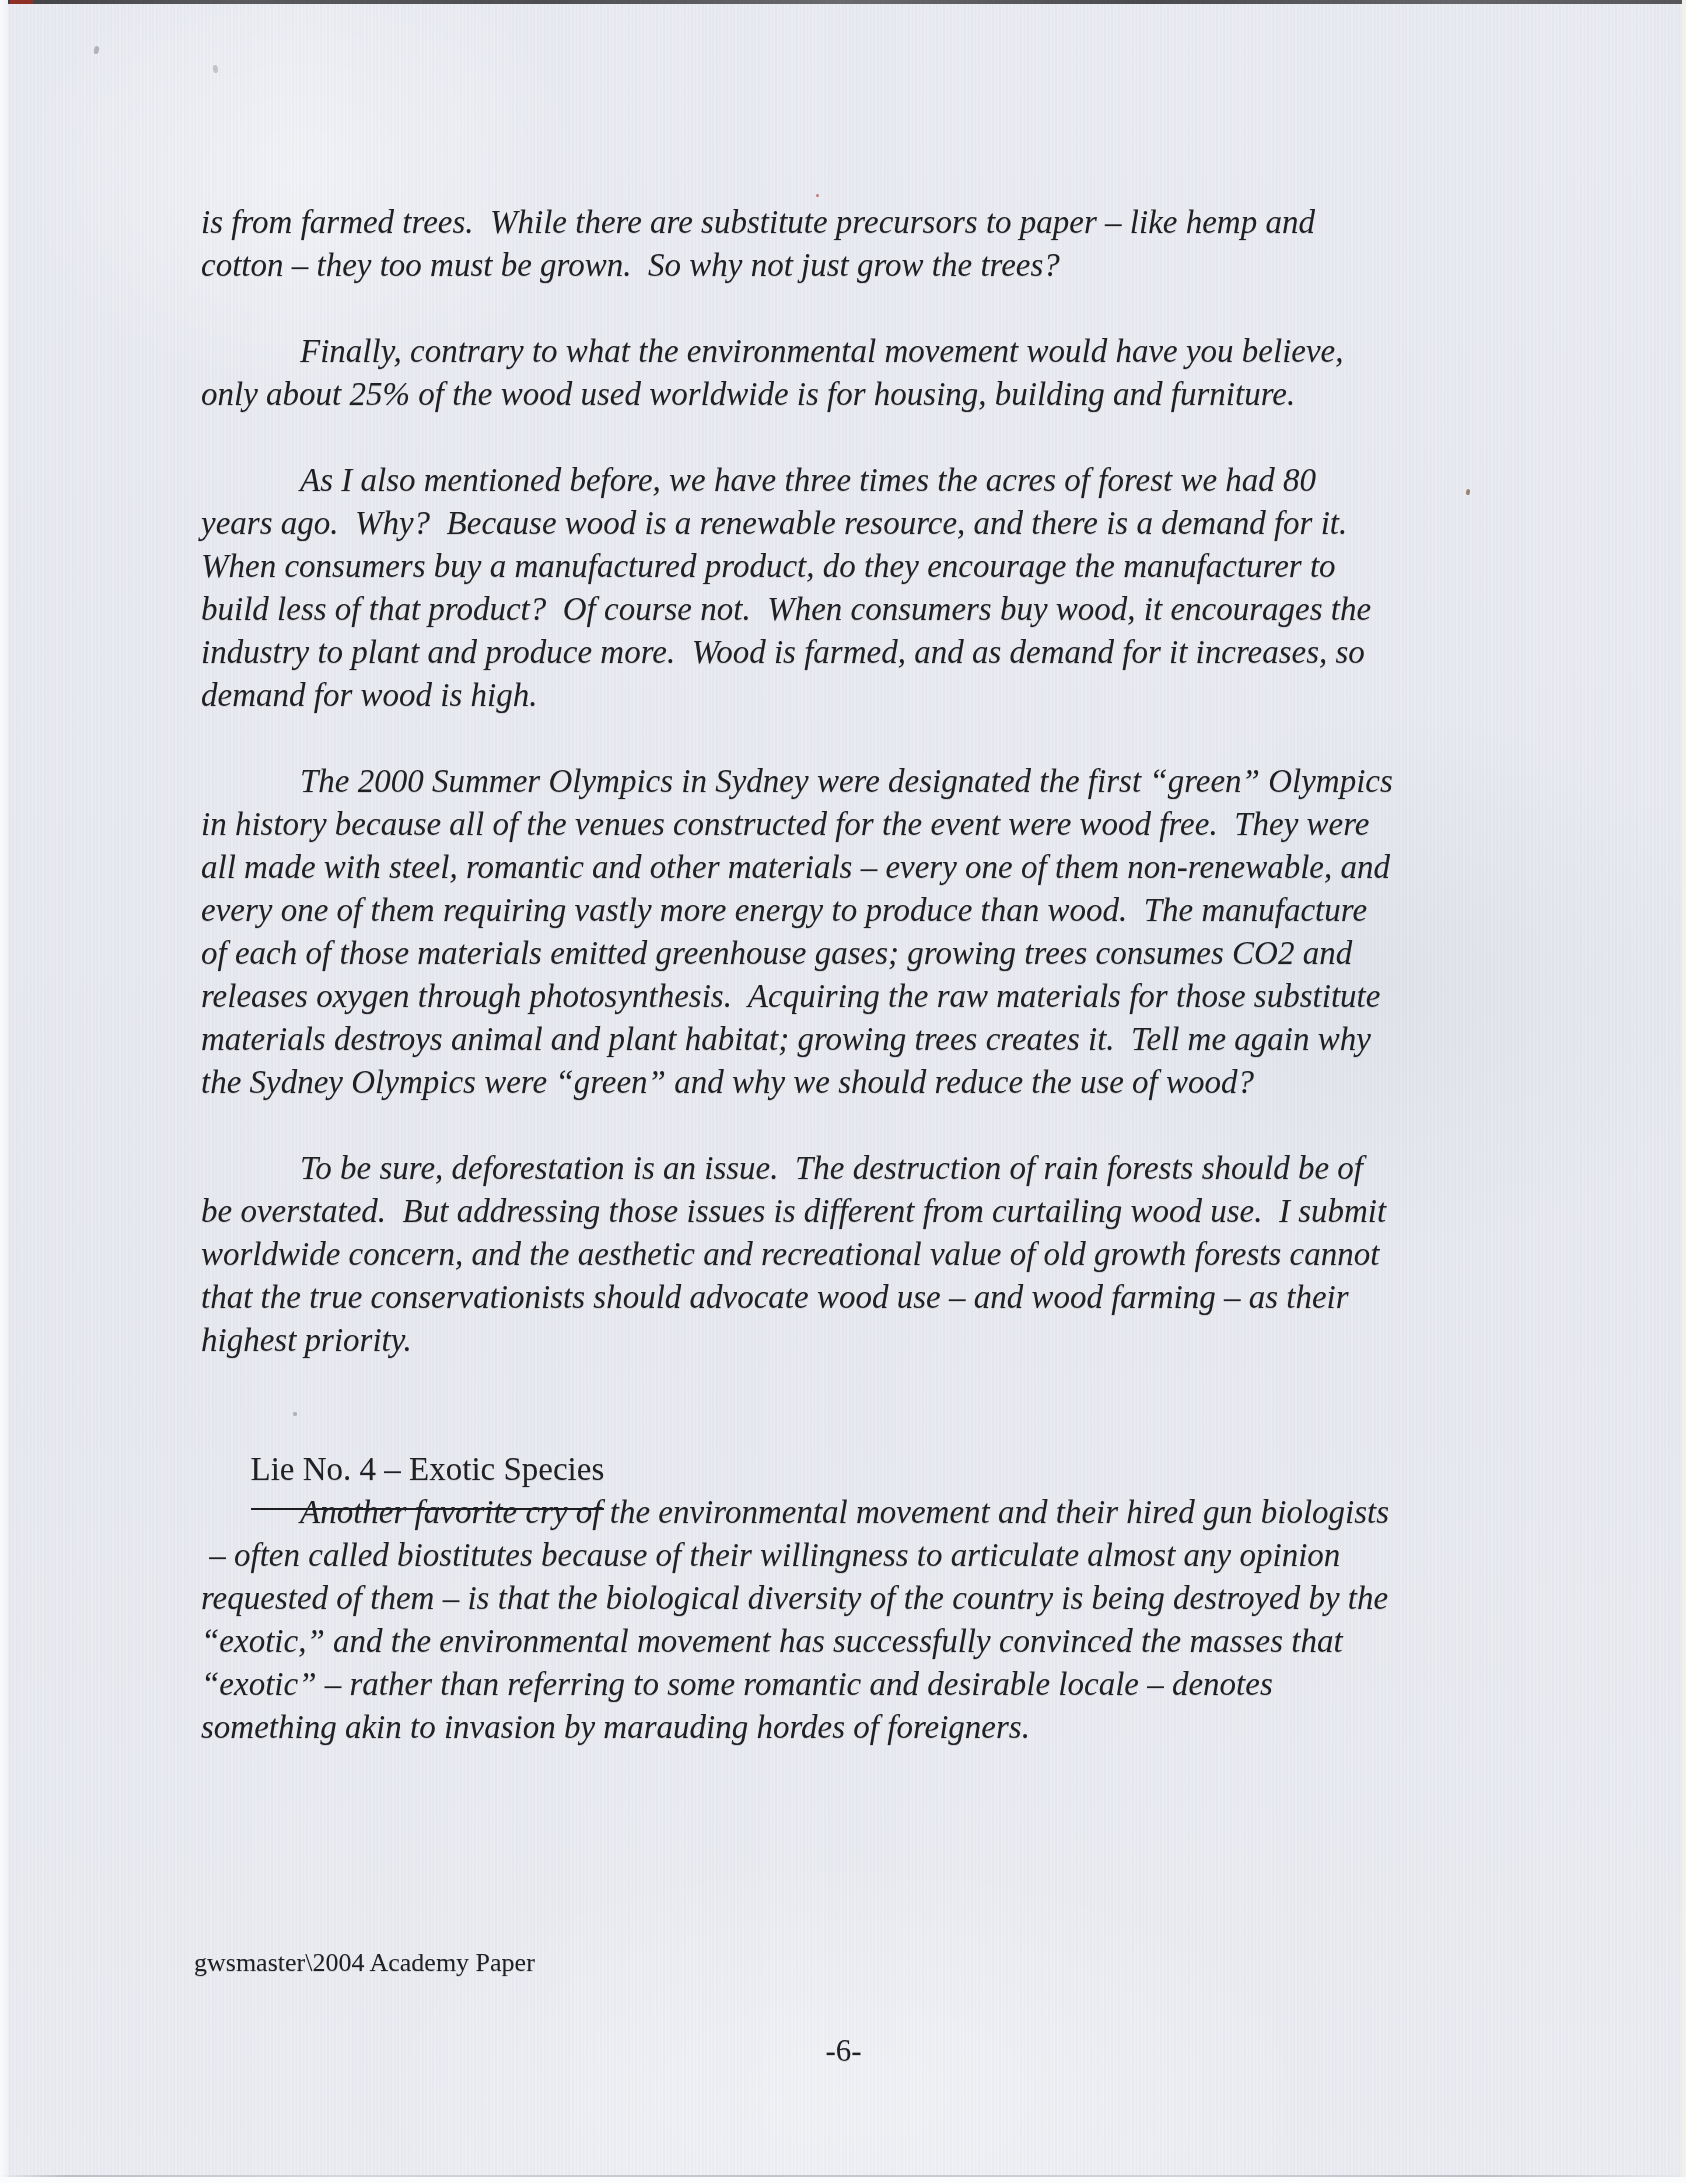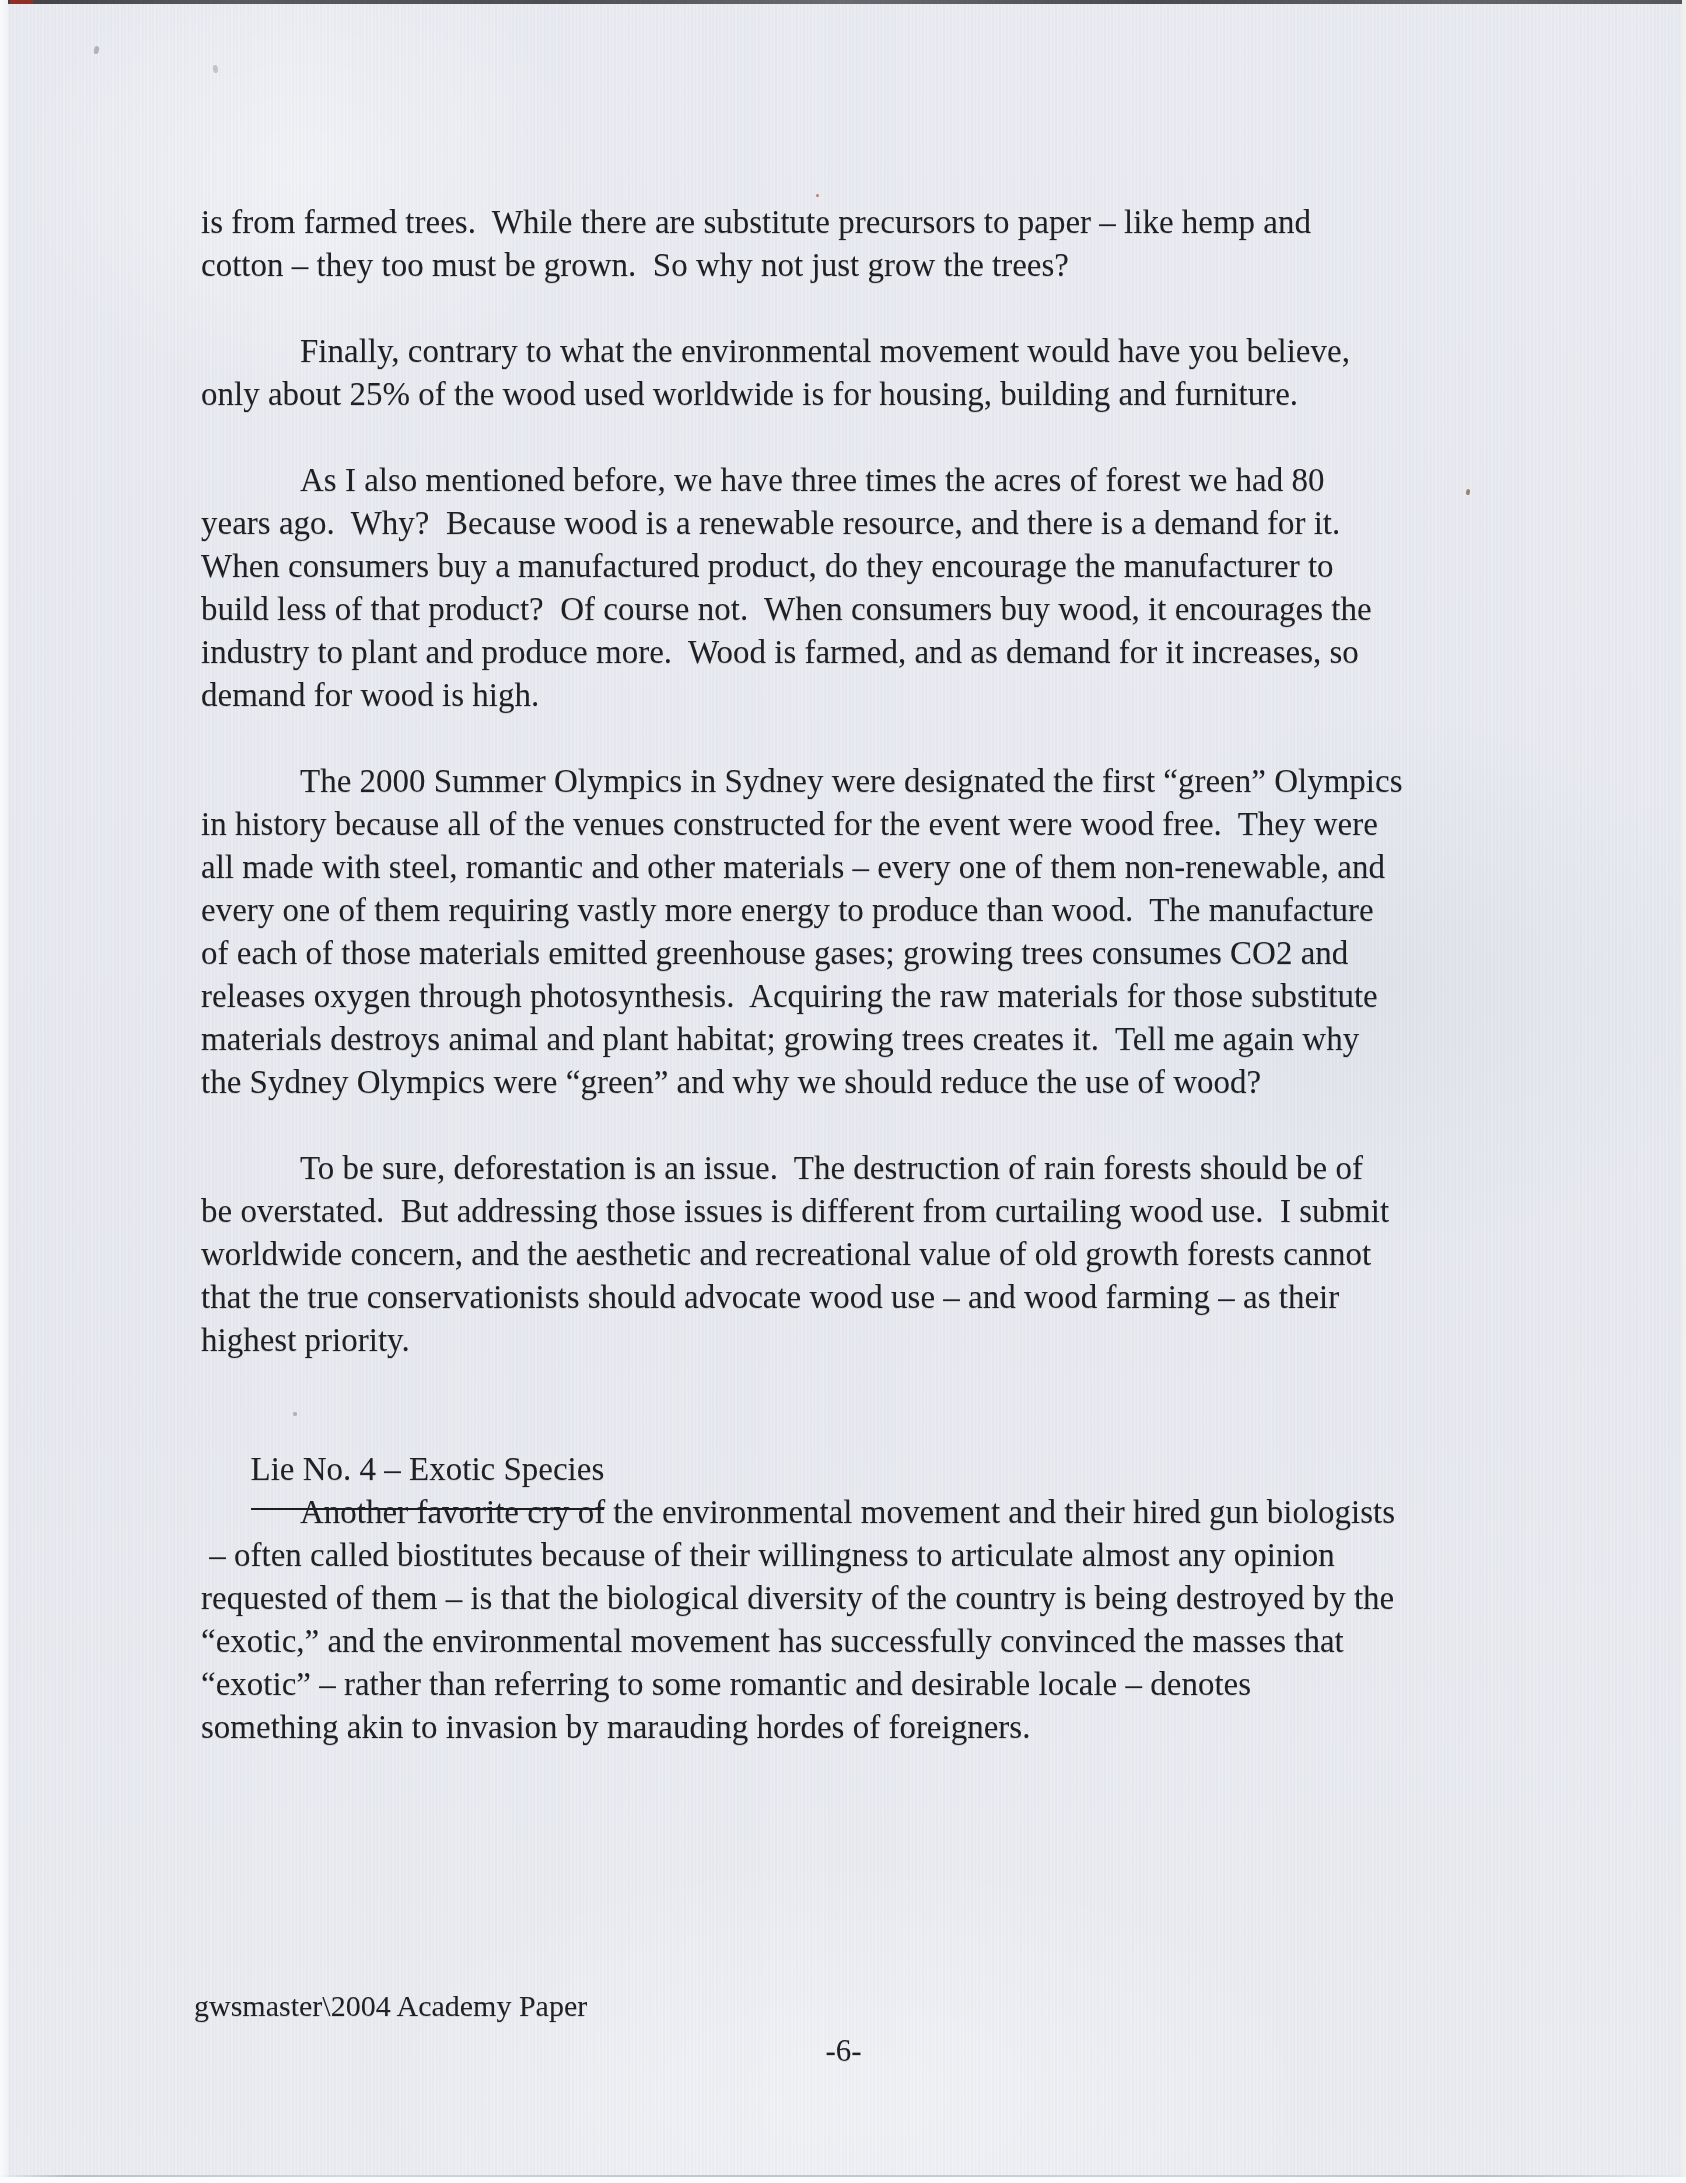--- a/index.html
+++ b/index.html
@@ -67,40 +67,40 @@
   .doc-body {
     position: absolute;
     left: 201px;
     top: 201px;
     width: 1290px;
     font-size: 33px;
     line-height: 43px;
     text-shadow: 0 1px 0.5px rgba(40,40,60,0.14);
   }
   .para { margin: 0 0 43px 0; }
-  .line { height: 43px; white-space: pre; }
+  .line { height: 43px; white-space: pre; font-style: italic; }
   .first { padding-left: 99px; }
   .heading-block { margin: 0 0 43px 0; height: 43px; white-space: pre; }
   .heading-underline {
     display: inline-block;
     border-bottom: 2.5px solid #1d1d1f;
     padding-bottom: 17px;
   }
   
   .page-number {
     position: absolute;
     top: 2032px; left: 0; width: 1687px;
     text-align: center;
     font-size: 31px; line-height: 37px;
     text-shadow: 0 1px 0.5px rgba(40,40,60,0.14);
   }
   .doc-reference {
     position: absolute;
-    left: 194px; top: 1991px;
-    font-size: 30px; line-height: 29px;
+    left: 194px; top: 1948px;
+    font-size: 26px; line-height: 29px;
     text-shadow: 0 0.5px 0.5px rgba(40,40,60,0.14);
   }
 </style>
 </head>
 <body>
 
 <div class="scan-page">
 
   <div class="scan-texture"></div>
 

